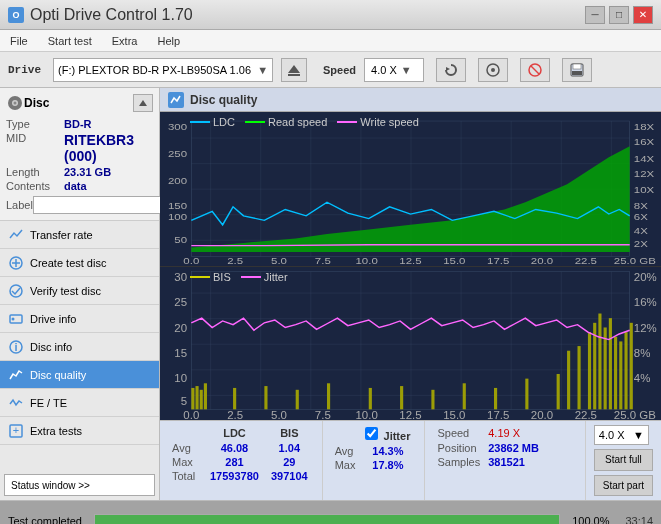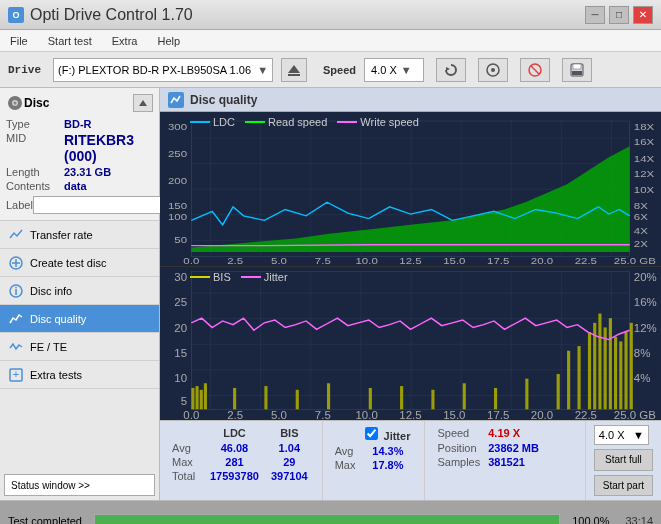--- a/index.html
+++ b/index.html
@@ -203,20 +203,38 @@
       </div>
       <div class="nav-item">
         <div class="nav-item-icon">
           <svg width="14" height="14" viewBox="0 0 14 14">
               <circle cx="7" cy="7" r="6" stroke="#4a90d9" stroke-width="1.5" fill="none"></circle>
               <line x1="7" y1="3" x2="7" y2="11" stroke="#4a90d9" stroke-width="1.5"></line>
               <line x1="3" y1="7" x2="11" y2="7" stroke="#4a90d9" stroke-width="1.5"></line>
             </svg>
         </div>
         <span class="nav-item-label">Create test disc</span>
+      </div>
+      <div class="nav-item">
+        <div class="nav-item-icon">
+          <svg width="14" height="14" viewBox="0 0 14 14">
+              <circle cx="7" cy="7" r="6" stroke="#4a90d9" stroke-width="1.5" fill="none"></circle>
+              <polyline points="3,7 6,10 11,4" stroke="#4a90d9" stroke-width="1.5" fill="none"></polyline>
+            </svg>
+        </div>
+        <span class="nav-item-label">Verify test disc</span>
+      </div>
+      <div class="nav-item">
+        <div class="nav-item-icon">
+          <svg width="14" height="14" viewBox="0 0 14 14">
+              <rect x="1" y="3" width="12" height="8" rx="1" stroke="#4a90d9" stroke-width="1.5" fill="none"></rect>
+              <circle cx="4" cy="7" r="1.5" fill="#4a90d9"></circle>
+            </svg>
+        </div>
+        <span class="nav-item-label">Drive info</span>
       </div>
       <div class="nav-item">
         <div class="nav-item-icon">
           <svg width="14" height="14" viewBox="0 0 14 14">
               <circle cx="7" cy="7" r="6" stroke="#4a90d9" stroke-width="1.5" fill="none"></circle>
               <text x="7" y="11" text-anchor="middle" font-size="8" fill="#4a90d9" font-weight="bold">i</text>
             </svg>
         </div>
         <span class="nav-item-label">Disc info</span>
       </div>
@@ -463,21 +481,21 @@
             </tr>
           </tbody>
         </table>
       </div>
 
       <div style="padding:4px 8px;flex:0 0 auto;border-left:1px solid #ccc;">
         <table style="border-collapse:collapse;font-size:10px;">
           <thead>
             <tr>
               <td style="color:#555;padding:2px 4px;">Speed</td>
-              <td style="color:#cc0000;font-weight:bold;padding:2px 4px;">4.19 X</td>
+              <td style="color:#cc0000;font-weight:normal;padding:2px 4px;">4.19 X</td>
             </tr>
           </thead>
           <tbody>
             <tr>
               <td style="color:#555;padding:1px 4px;">Position</td>
               <td style="color:#0000cc;font-weight:bold;padding:1px 4px;">23862 MB</td>
             </tr>
             <tr>
               <td style="color:#555;padding:1px 4px;">Samples</td>
               <td style="color:#0000cc;font-weight:bold;padding:1px 4px;">381521</td>

